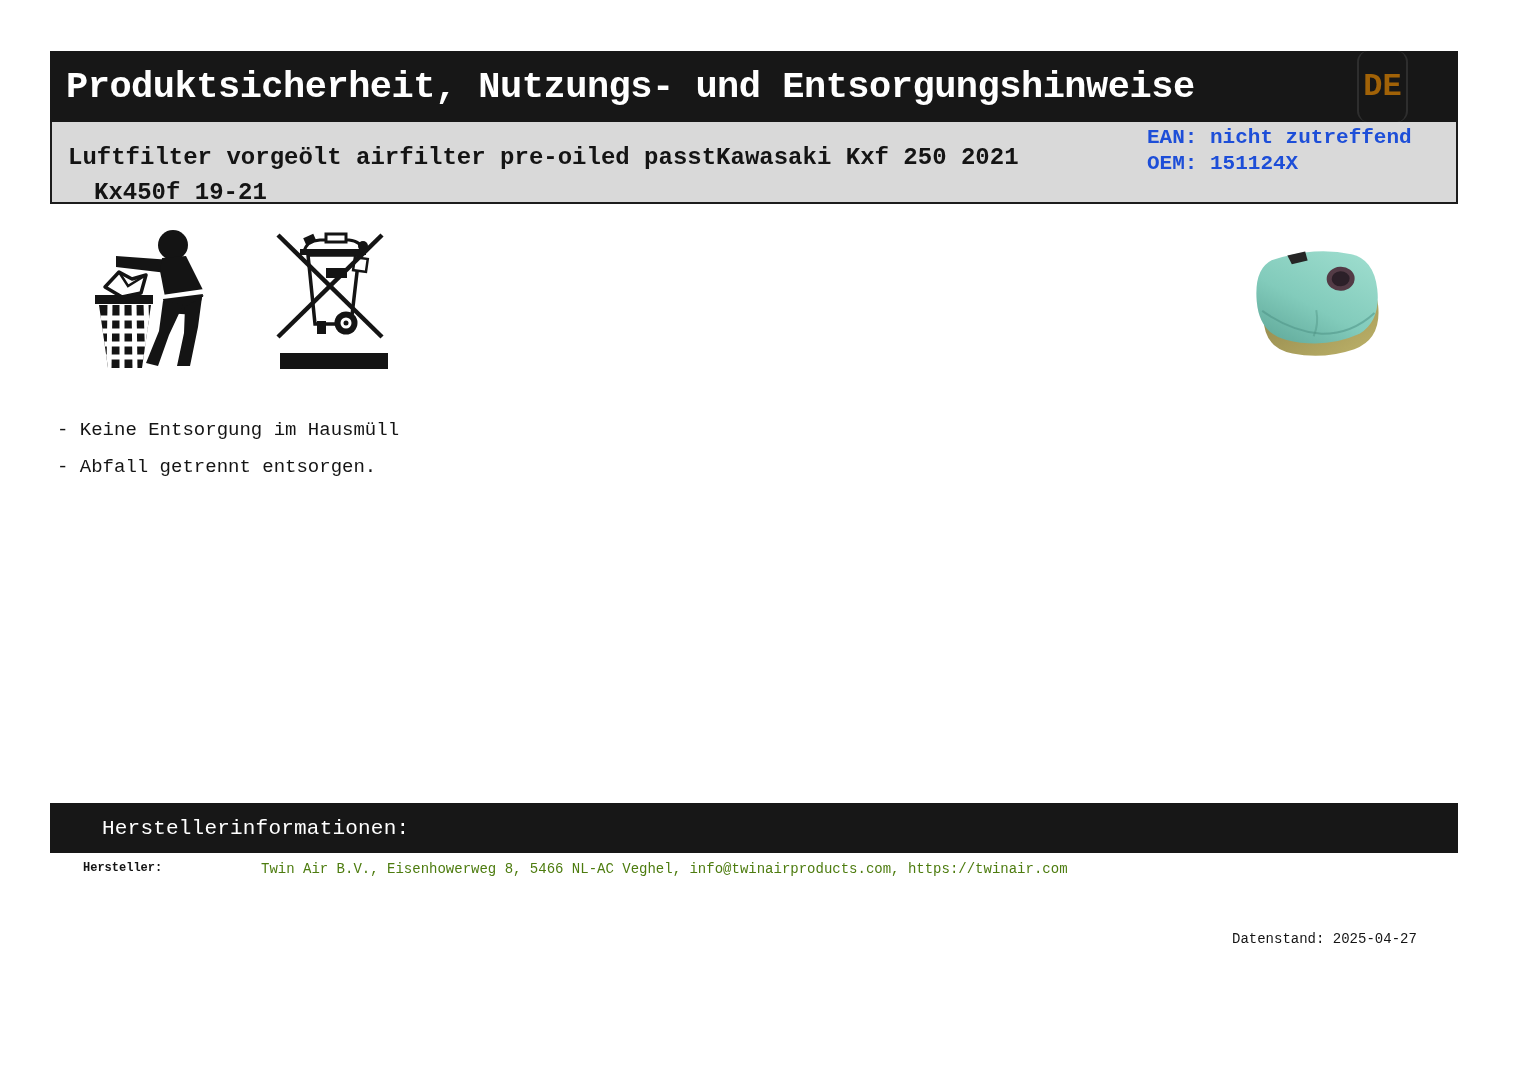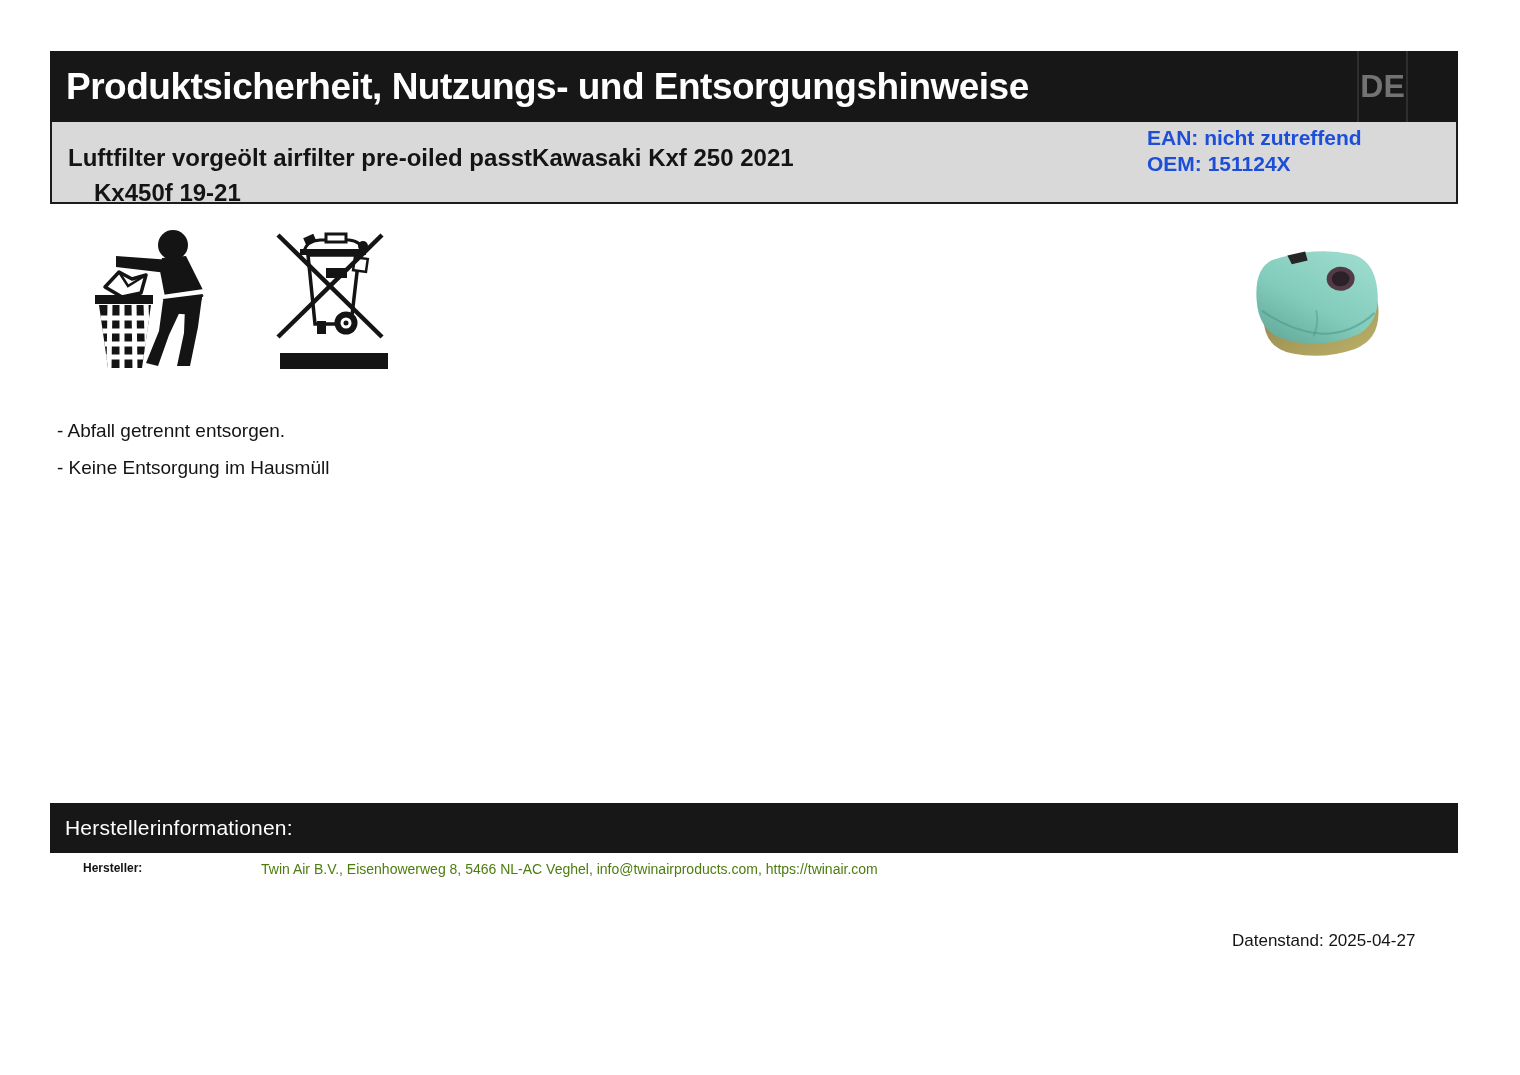--- a/index.html
+++ b/index.html
@@ -1,34 +1,34 @@
 <!DOCTYPE html>
 <html style="--bar-black: #171717; --subtitle-gray: #d9d9d9; --text-black: #141414; --filter-teal: #8ed3c4; --filter-teal-dark: #5fa899; --filter-olive: #a99d52;"><head>
 <meta charset="utf-8">
 <style>
   html,body{margin:0;padding:0;background:#fff;}
   .page{
     position:relative;width:1520px;height:1075px;background:#fff;
-    font-family:Liberation Sans, sans-serif;color:var(--text-black,#111);
+    font-family:Liberation Mono, monospace;color:var(--text-black,#111);
     overflow:hidden;
   }
   
   .header-bar{
     position:absolute;left:50px;top:51px;width:1408px;height:71px;
     background:var(--bar-black,#171717);box-sizing:border-box;
   }
   .header-title{
     position:absolute;left:16px;top:50%;transform:translateY(-50%);
     color:#fff;font-size:37px;font-weight:bold;white-space:nowrap;letter-spacing:-0.5px;
   }
   .de-box{
     position:absolute;right:50px;top:0;width:51px;height:100%;
     border-left:2px solid #2e2e2e;border-right:2px solid #2e2e2e;box-sizing:border-box;
     display:flex;align-items:center;justify-content:center;
-    color:#737373;font-size:32px;font-weight:bold;
+    color:#a16207;font-size:32px;font-weight:bold;border-radius:11px;
   }
   
   .subtitle-bar{
     position:absolute;left:50px;top:122px;width:1408px;height:82px;
     background:var(--subtitle-gray,#d9d9d9);
     border:2px solid #1c1c1c;border-top:none;box-sizing:border-box;
   }
   .subtitle-text{
     position:absolute;left:4px;top:18px;font-size:24px;font-weight:bold;
     line-height:35px;color:#141414;white-space:nowrap;
@@ -43,24 +43,24 @@
   .tidyman-icon{position:absolute;left:85px;top:225px;}
   .weee-icon{position:absolute;left:270px;top:225px;}
   .filter-photo{position:absolute;left:1250px;top:246px;}
   
   .bullets{position:absolute;left:57px;top:412px;font-size:19px;line-height:37px;color:#141414;}
   
   .mfr-bar{
     position:absolute;left:50px;top:803px;width:1408px;height:50px;
     background:var(--bar-black,#171717);display:flex;align-items:center;box-sizing:border-box;
   }
-  .mfr-title{color:#fff;font-size:21px;font-weight:normal;padding-left:15px;letter-spacing:0.2px;}
+  .mfr-title{color:#fff;font-size:21px;font-weight:normal;padding-left:24px;letter-spacing:0.2px;margin-left:28px;}
   .mfr-label{position:absolute;left:83px;top:861px;font-size:12px;font-weight:bold;color:#141414;}
   .mfr-value{position:absolute;left:261px;top:861px;font-size:14px;color:#4d7c0f;white-space:nowrap;}
-  .datenstand{position:absolute;left:1232px;top:931px;font-size:17px;color:#141414;}
+  .datenstand{position:absolute;left:1232px;top:931px;font-size:14px;color:#141414;}
 </style>
 </head>
 <body>
 
 <div class="page">
 
   <div class="header-bar">
     <div class="header-title">Produktsicherheit, Nutzungs- und Entsorgungshinweise</div>
     <div class="de-box">DE</div>
   </div>
@@ -162,22 +162,22 @@
       <path d="M62,90 Q68,78 66,64" fill="none" stroke="#4f9486" stroke-width="2" opacity="0.45"></path>
 
       <path d="M40,8 L58,5 L60,14 L44,17 Z" fill="#262626"></path>
 
       <ellipse cx="92" cy="34" rx="14" ry="12" fill="#533b46"></ellipse>
       <ellipse cx="92" cy="34" rx="9" ry="7.5" fill="#2c2029"></ellipse>
     </g>
   </svg>
 
   <div class="bullets">
+    <div>- Keine Entsorgung im Hausmüll</div>
     <div>- Abfall getrennt entsorgen.</div>
-    <div>- Keine Entsorgung im Hausmüll</div>
   </div>
 
   <div class="mfr-bar">
     <div class="mfr-title">Herstellerinformationen:</div>
   </div>
   <div class="mfr-label">Hersteller:</div>
   <div class="mfr-value">Twin Air B.V., Eisenhowerweg 8, 5466  NL-AC Veghel, info@twinairproducts.com, https://twinair.com</div>
 
   <div class="datenstand">Datenstand: 2025-04-27</div>
 

